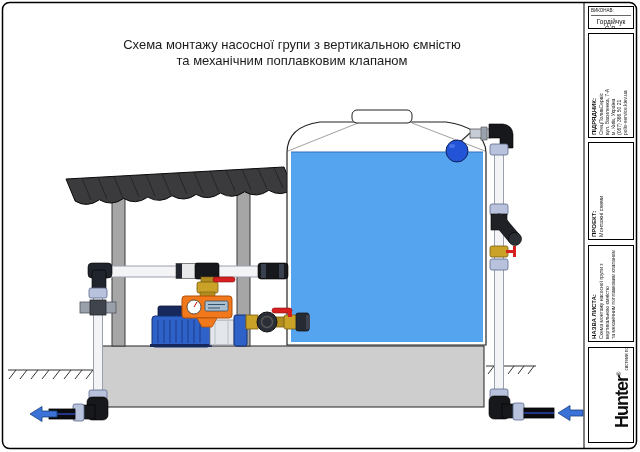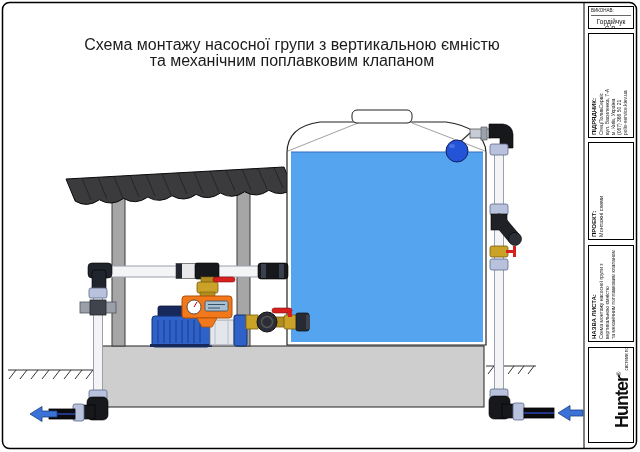--- a/index.html
+++ b/index.html
@@ -1,20 +1,20 @@
 <!DOCTYPE html>
 <html style="--water: #55a4f0; --float: #2353d6; --pump: #2e62c8; --pump_dark: #17285c; --orange: #f2791b; --red: #d81f1f; --brass: #c9a227; --brass_dark: #b08d1e; --pipe: #f4f4f6; --coupling: #b9c2dc; --fitting: #17181c; --roof: #3b3b3d; --post: #a6a6a6; --slab: #cecece; --arrow: #3a72d8; --black_pipe: #0c0c10;"><head>
 <meta charset="utf-8">
 <style>
   html,body{margin:0;padding:0;background:#fff;}
   .page{position:relative;width:640px;height:452px;background:#fff;overflow:hidden;
         font-family:"Liberation Sans", sans-serif;}
   .drawing-svg{position:absolute;left:0;top:0;width:640px;height:452px;}
   .main-title{position:absolute;left:0;top:37px;width:584px;text-align:center;
-              font-size:16px;line-height:16px;color:#1b1b1b;}
+              font-size:13px;line-height:16px;color:#1b1b1b;}
   
   .tb-cell{position:absolute;left:588px;width:46px;border:1px solid #000;
            background:#fff;box-sizing:border-box;overflow:hidden;}
   .tb-exec{top:6px;height:23px;padding:1px 2px;}
   .tb-exec .lbl{font-size:4.5px;color:#111;}
   .tb-exec .val{font-size:6.5px;color:#111;text-align:center;margin-top:2px;border-top:0.5px solid #666;padding-top:1.5px;}
   .tb-contr{top:33px;height:105px;}
   .tb-proj{top:142px;height:98px;}
   .tb-sheet{top:245px;height:97px;}
   .tb-logo{top:347px;height:96px;}

